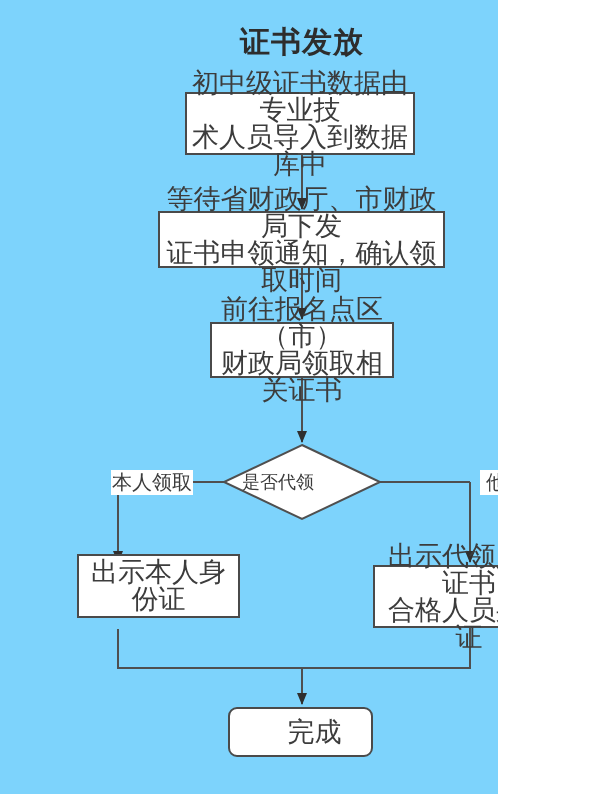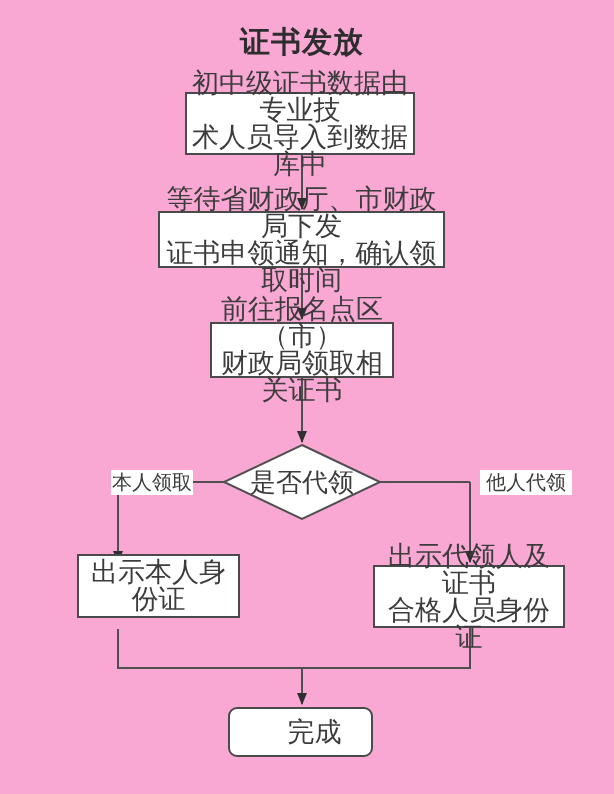--- a/index.html
+++ b/index.html
@@ -2,23 +2,23 @@
 <html><head>
 <meta charset="utf-8">
 <style>
   html, body {
     margin: 0;
     padding: 0;
     background: #ffffff;
   }
   .canvas {
     position: relative;
-    width: 614px;
+    width: 498px;
     height: 794px;
-    background: #f9a8d4;
+    background: #7dd3fc;
     font-family: "Liberation Sans", "DejaVu Sans", sans-serif;
     color: #3c3c3c;
     overflow: hidden;
   }
   .title {
     position: absolute;
     left: 150px;
     top: 22px;
     width: 304px;
     margin: 0;
@@ -63,22 +63,22 @@
   .node-text {
     white-space: pre-line;
   }
   .diamond-label {
     position: absolute;
     left: 242px;
     top: 470px;
     width: 120px;
     height: 25px;
     line-height: 25px;
-    text-align: center;
-    font-size: 26px;
+    text-align: left;
+    font-size: 18px;
     color: #3c3c3c;
   }
   .edge-label {
     position: absolute;
     top: 470px;
     height: 25px;
     line-height: 25px;
     text-align: center;
     font-size: 20px;
     color: #3c3c3c;

